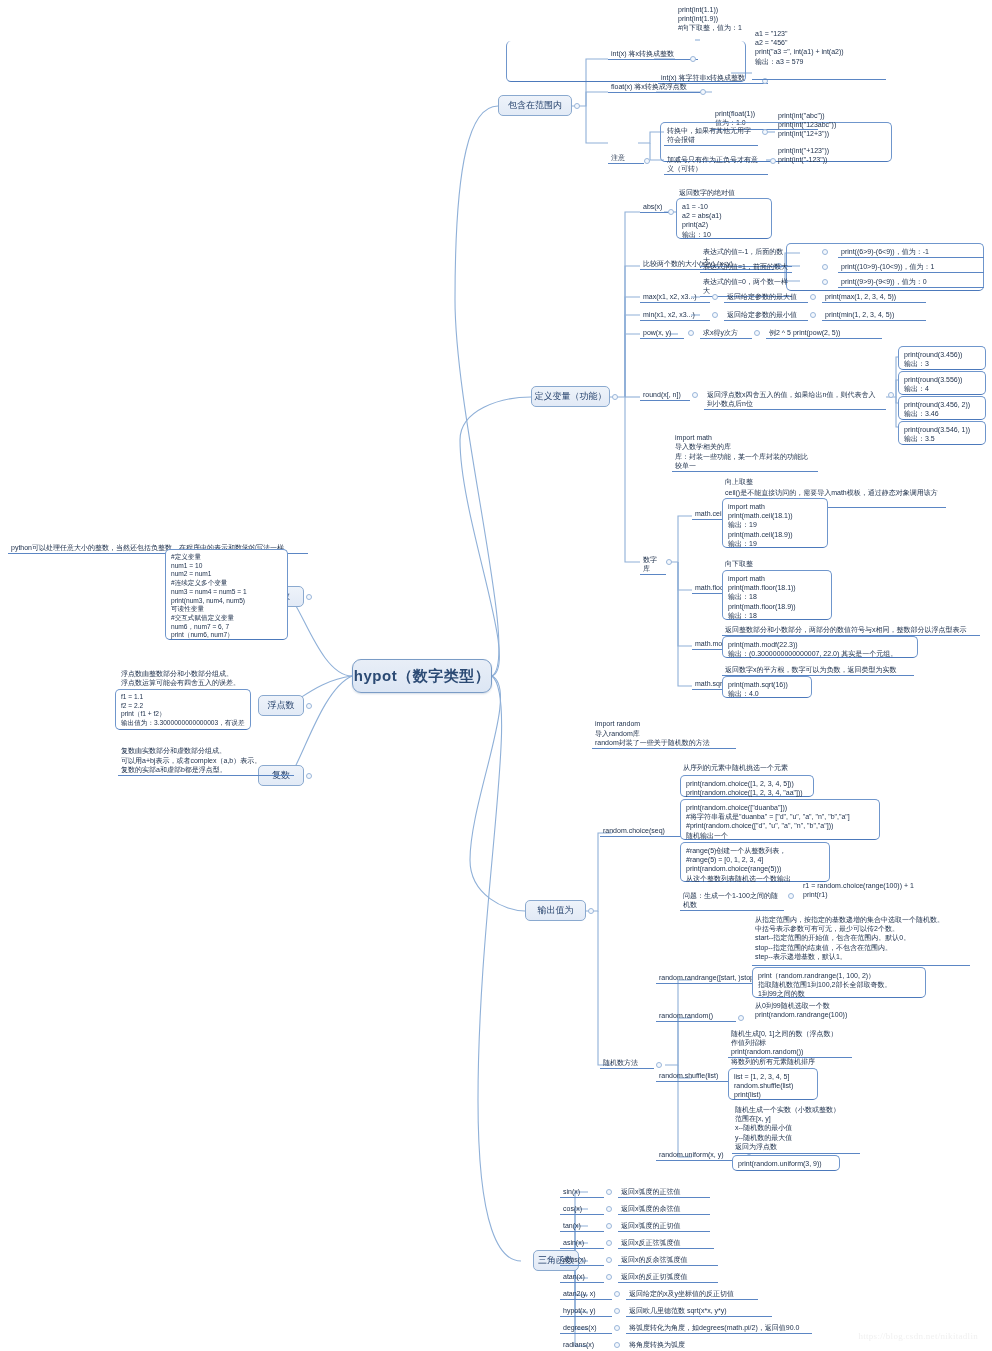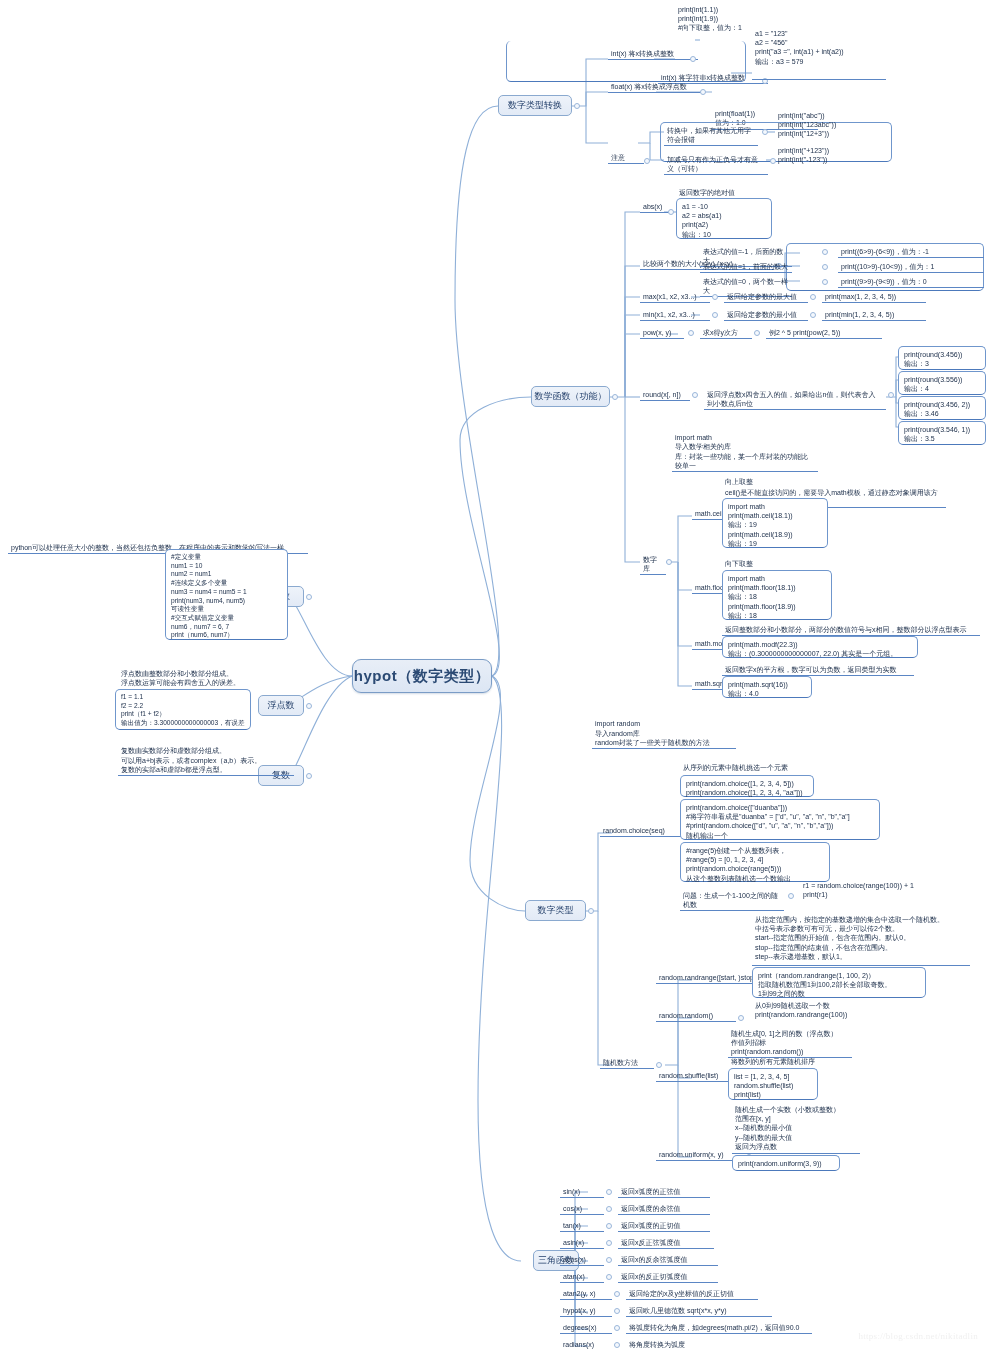--- a/index.html
+++ b/index.html
@@ -204,21 +204,21 @@
     <span>复数</span>
   </div>
   <div class="node leaf note" style="left:118px; top:745px; width:176px; height:31px;">
     <span>复数由实数部分和虚数部分组成。
 可以用a+bj表示，或者complex（a,b）表示。
 复数的实部a和虚部b都是浮点型。</span>
   </div>
   <span class="dot" style="left:306px; top:773px;"></span>
 
   <div class="node branch" style="left:498px; top:95px; width:74px;">
-    <span>数字类型转换</span>
+    <span>包含在范围内</span>
   </div>
   <span class="dot" style="left:574px; top:103px;"></span>
 
   <div class="node leaf" style="left:608px; top:48px; width:90px;">
     <span>int(x) 将x转换成整数</span>
   </div>
   <span class="dot" style="left:690px; top:56px;"></span>
   <div class="node leaf plain" style="left:675px; top:4px; width:120px; font-size:7px;">
     <span>print(int(1.1))
 print(int(1.9))
@@ -265,21 +265,21 @@
   <div class="node leaf" style="left:664px; top:154px; width:104px;">
     <span>加减号只有作为正负号才有意义（可转）</span>
   </div>
   <span class="dot" style="left:770px; top:158px;"></span>
   <div class="node leaf plain" style="left:775px; top:145px; width:104px; font-size:7px;">
     <span>print(int("+123"))
 print(int("-123"))</span>
   </div>
 
   <div class="node branch" style="left:531px; top:386px; width:79px;">
-    <span>数学函数（功能）</span>
+    <span>定义变量（功能）</span>
   </div>
   <span class="dot" style="left:612px; top:394px;"></span>
 
   <div class="node leaf" style="left:640px; top:201px; width:30px;">
     <span>abs(x)</span>
   </div>
   <span class="dot" style="left:668px; top:209px;"></span>
   <div class="node leaf plain" style="left:676px; top:187px; width:100px;">
     <span>返回数字的绝对值</span>
   </div>
@@ -443,21 +443,21 @@
   <span class="dot" style="left:750px; top:683px;"></span>
   <div class="node leaf" style="left:722px; top:664px; width:192px;">
     <span>返回数字x的平方根，数字可以为负数，返回类型为实数</span>
   </div>
   <div class="node leaf box" style="left:722px; top:676px; width:90px; height:22px; font-size:7px;">
     <span>print(math.sqrt(16))
 输出：4.0</span>
   </div>
 
   <div class="node branch" style="left:525px; top:900px; width:61px;">
-    <span>数字类型</span>
+    <span>输出值为</span>
   </div>
   <span class="dot" style="left:588px; top:908px;"></span>
   <div class="node leaf note" style="left:592px; top:717px; width:144px; height:32px;">
     <span>import random
 导入random库
 random封装了一些关于随机数的方法</span>
   </div>
 
   <div class="node leaf" style="left:600px; top:825px; width:86px;">
     <span>random.choice(seq)</span>

